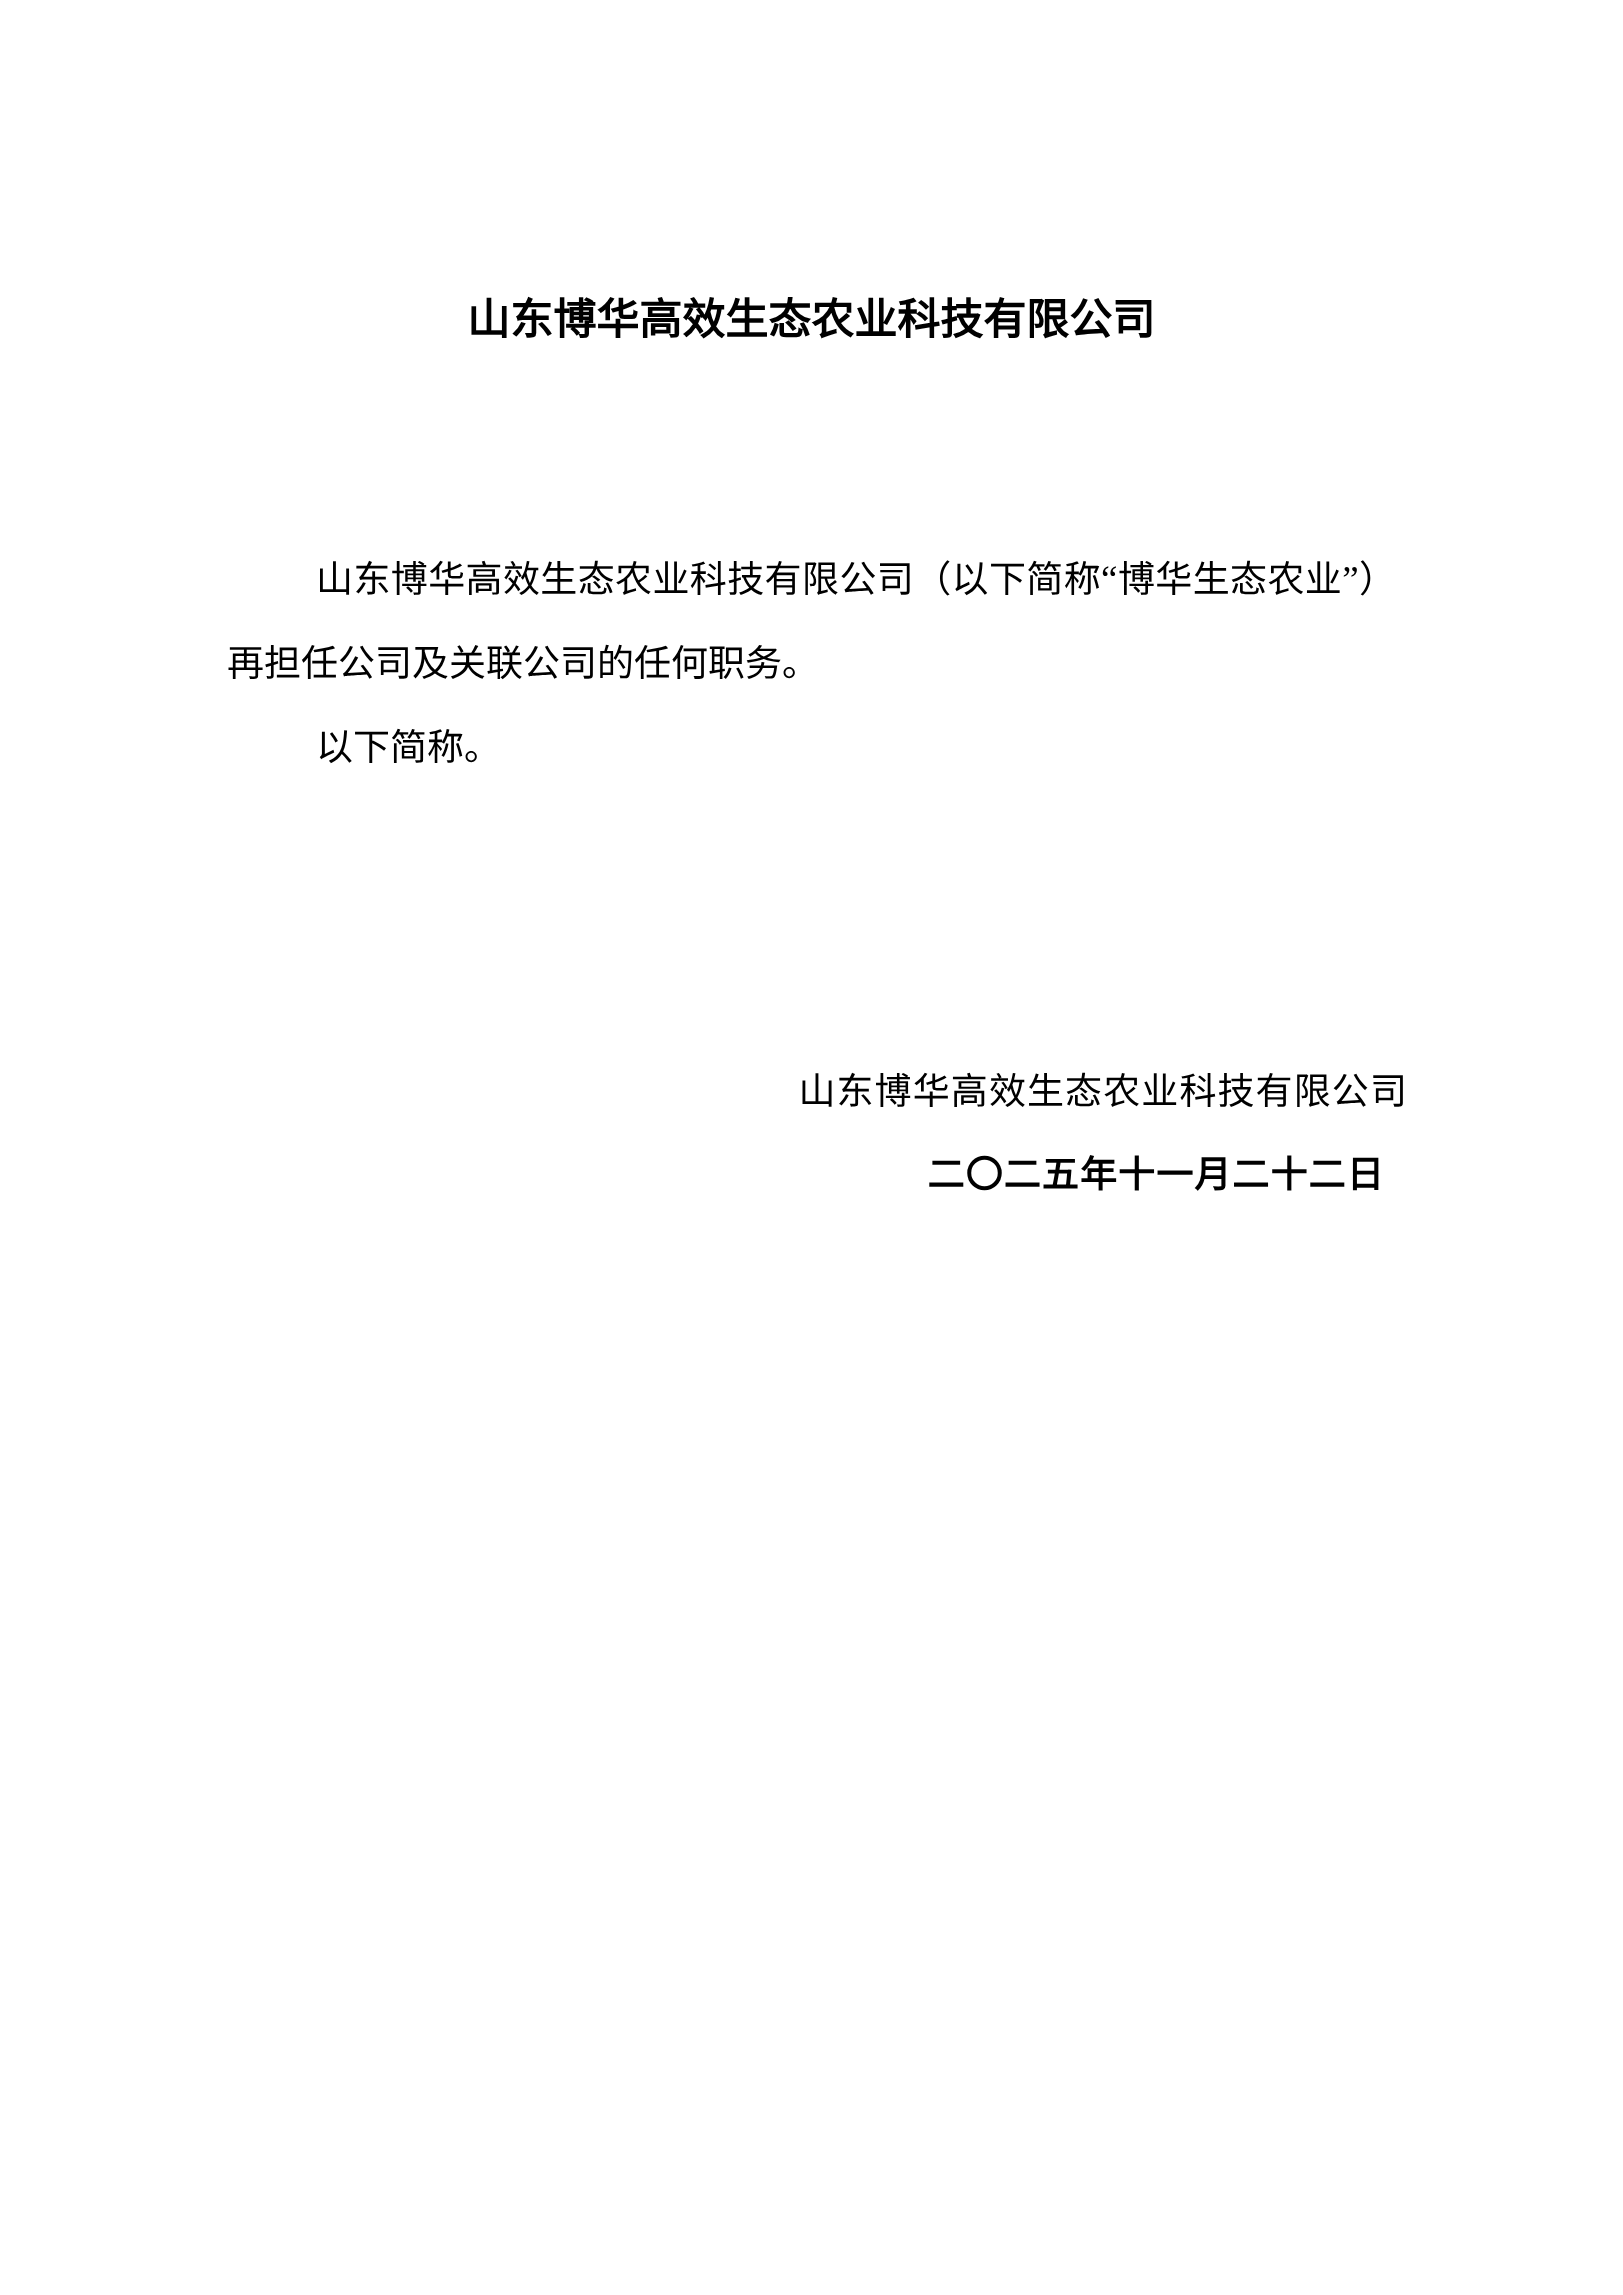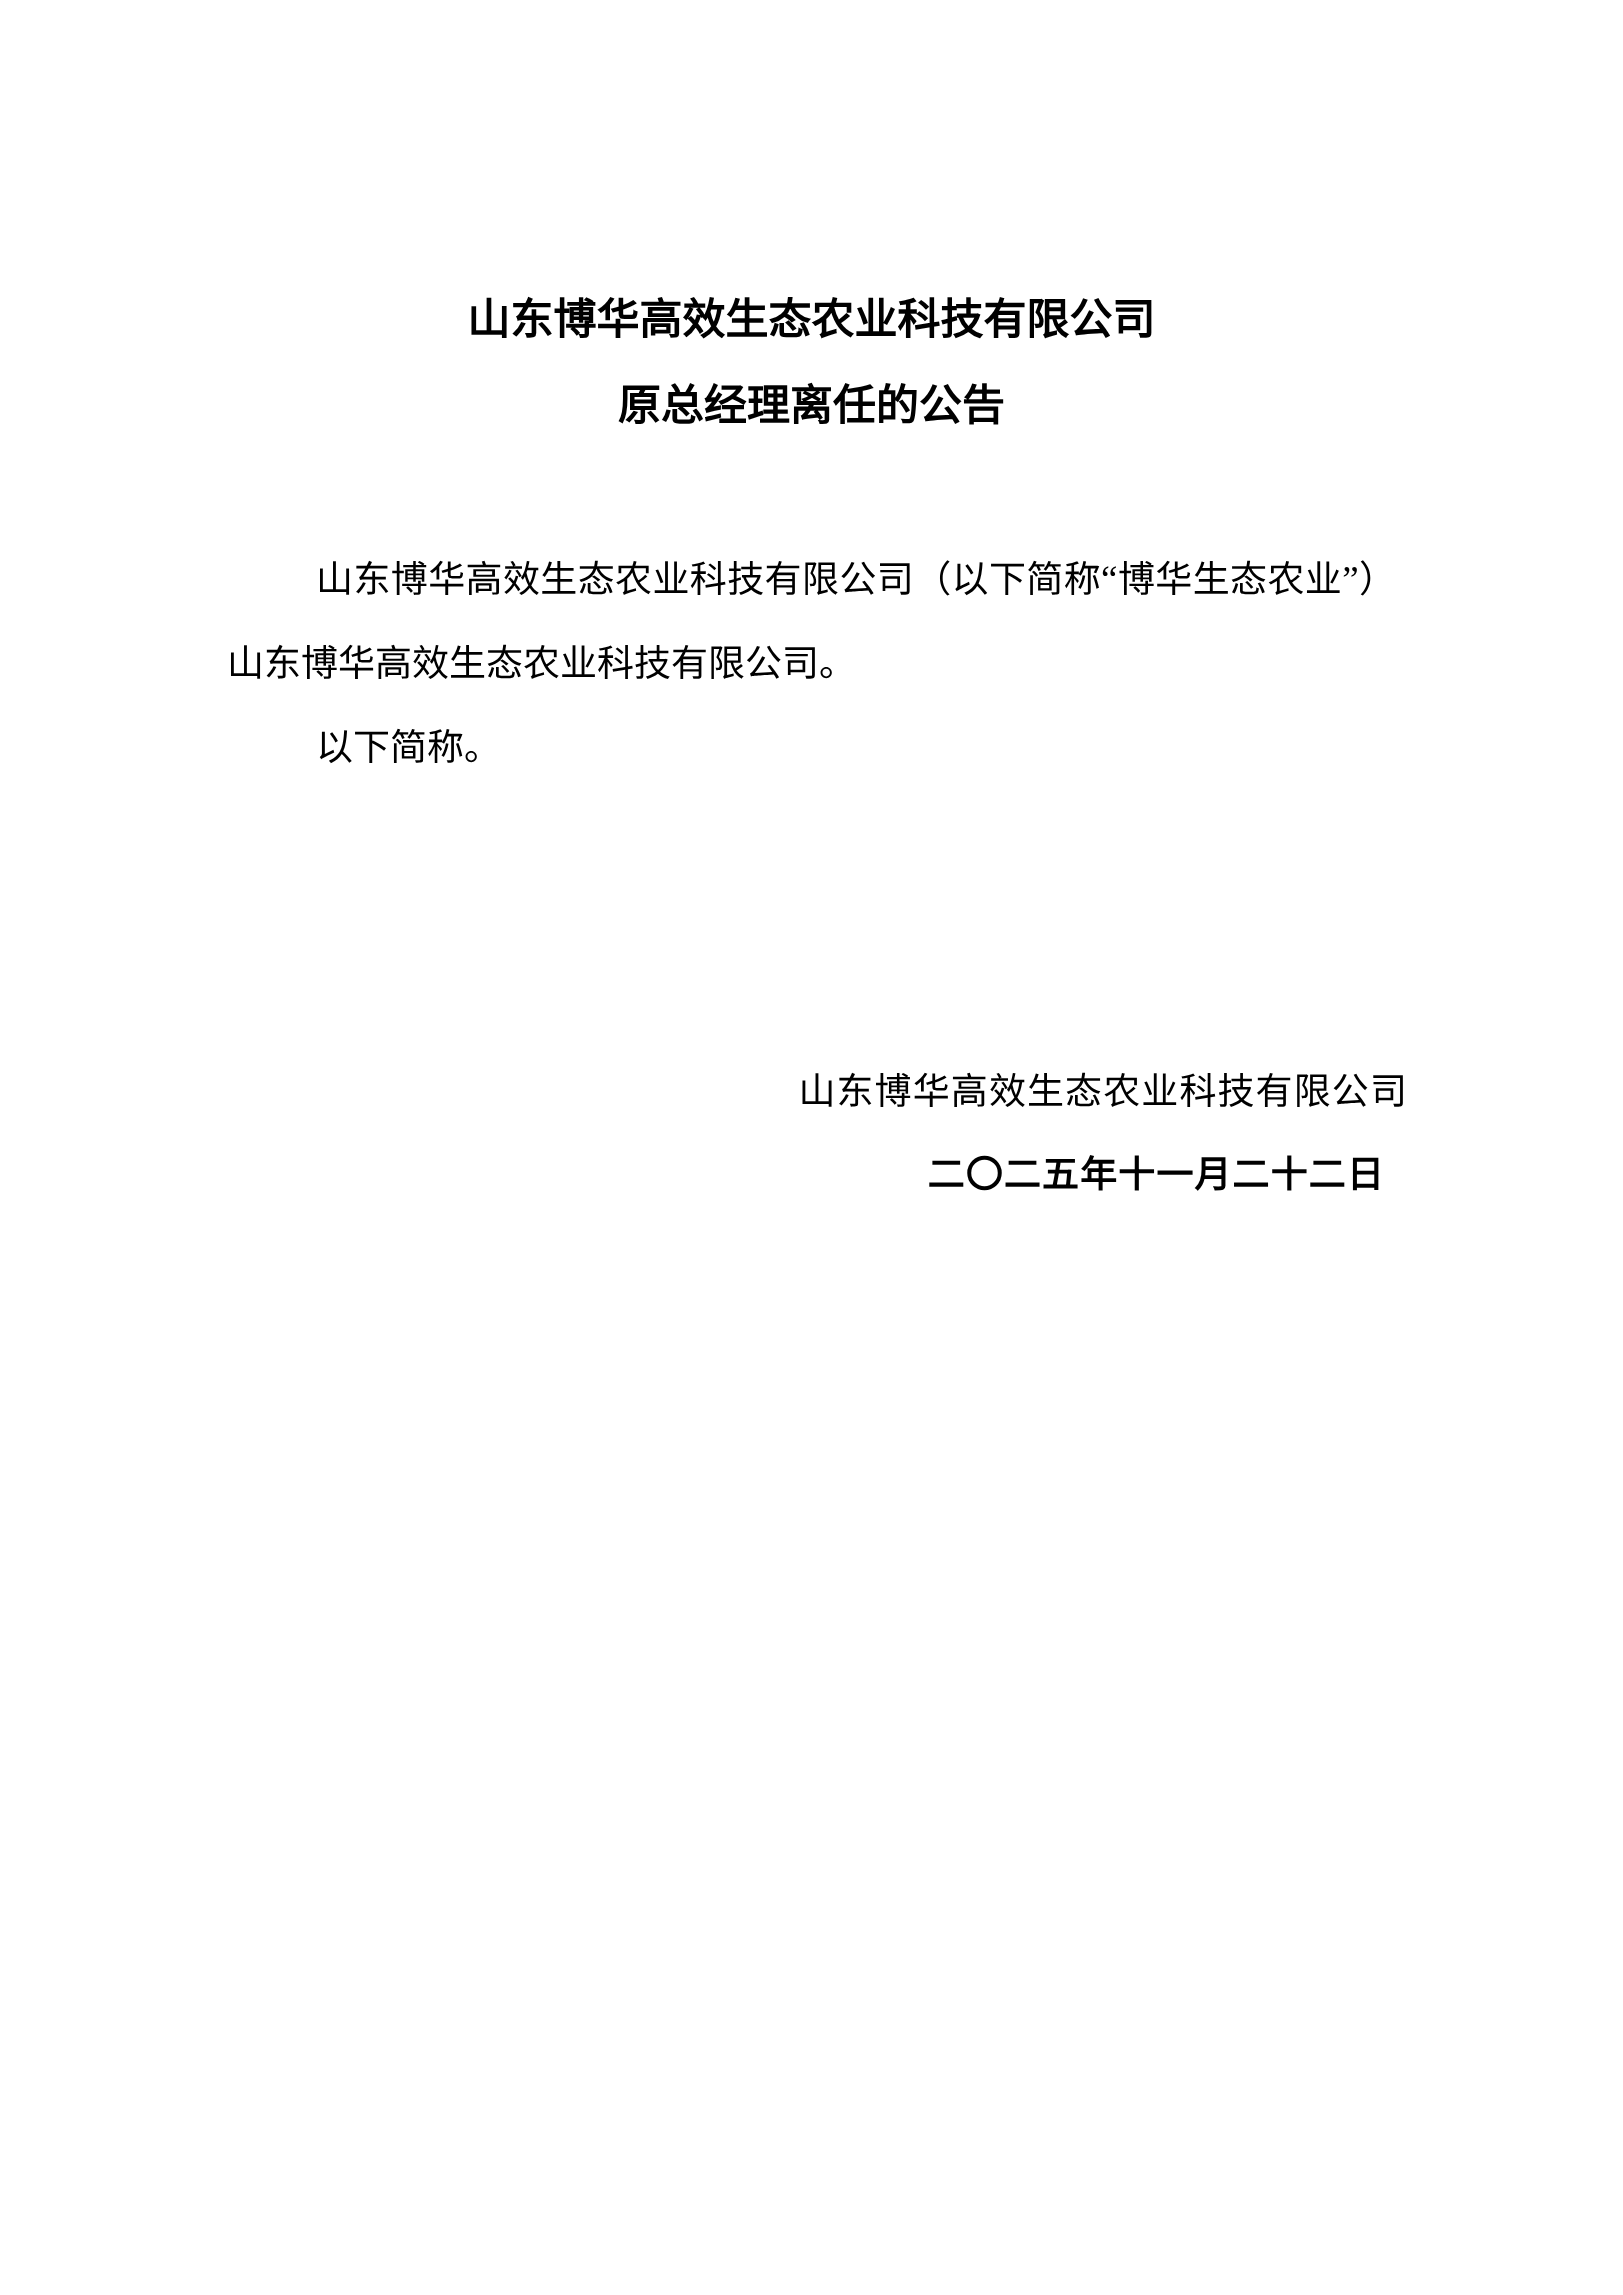--- a/index.html
+++ b/index.html
@@ -71,26 +71,25 @@
     font-weight: bold;
   }
 </style>
 </head>
 <body>
 
 <div class="page">
 
   <div class="title-block">
     <div class="title-line">山东博华高效生态农业科技有限公司</div>
-    <div class="title-line">原总经理离任的公告</div>
   </div>
 
   <div class="body-block">
     <div class="bline indent fill">山东博华高效生态农业科技有限公司（以下简称“博华生态农业”）</div>
-    <div class="bline">山东博华高效生态农业科技有限公司。</div>
+    <div class="bline">再担任公司及关联公司的任何职务。</div>
     <div class="bline indent">以下简称。</div>
   </div>
 
   <div class="signature-line">山东博华高效生态农业科技有限公司</div>
 
   <div class="date-line">二〇二五年十一月二十二日</div>
 
 </div>
 
 

